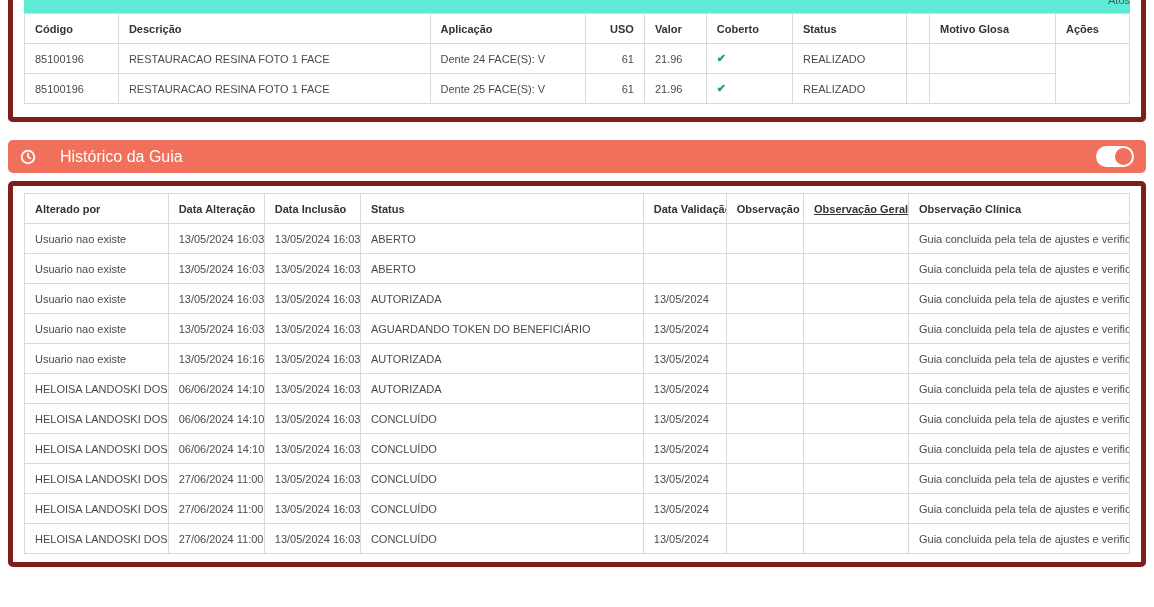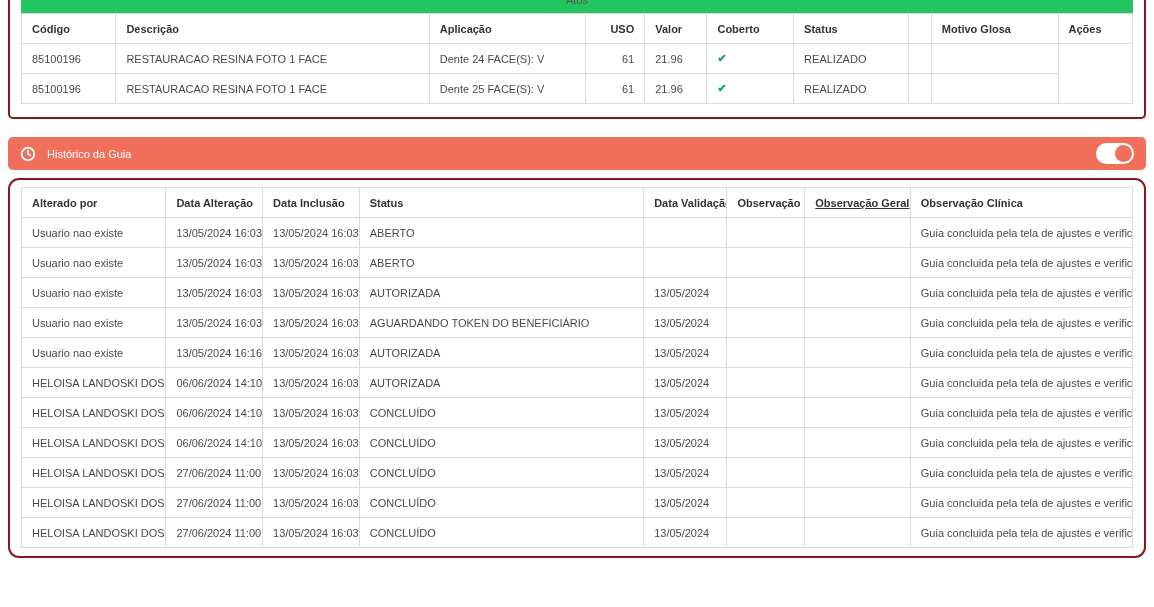--- a/index.html
+++ b/index.html
@@ -6,22 +6,22 @@
   html, body { margin: 0; padding: 0; }
   body {
     width: 1154px; height: 607px; overflow: hidden;
     background: #ffffff;
     font-family: "Liberation Sans", sans-serif;
     -webkit-font-smoothing: antialiased;
   }
   .card {
     margin: 0 8px;
     background: #fff;
-    border: 2px solid #7f1d1d;
-    border-radius: 11px;
+    border: 5px solid #7f1d1d;
+    border-radius: 5px;
     box-shadow: 0 1px 2px rgba(0,0,0,0.04);
   }
   .card.procedures {
     border-top: none;
     border-radius: 0 0 5px 5px;
     padding: 0 11px 13px 11px;
   }
   .section-strip {
     height: 13px;
     background: #e9e9e9;
@@ -80,22 +80,22 @@
   .panel-header {
     margin: 18px 8px 8px 8px;
     height: 33px;
     border-radius: 5px;
     display: flex;
     align-items: center;
     padding: 0 12px;
     color: #fff;
   }
   .panel-header .title {
-    font-size: 11px;
-    margin-left: 11px;
+    font-size: 16px;
+    margin-left: 24px;
     font-weight: 400;
   }
   .toggle {
     margin-left: auto;
     width: 38px; height: 21px;
     background: #fff;
     border-radius: 11px;
     position: relative;
     cursor: pointer;
   }
@@ -104,21 +104,21 @@
     right: 2px; top: 2px;
     width: 17px; height: 17px;
     border-radius: 50%;
   }
   .card.history { padding: 7px 11px 8px 11px; }
 </style>
 </head>
 <body>
 
 <div class="card procedures">
-  <div class="section-strip" style="background: #22c55e;">
+  <div class="section-strip" style="background: #5eead4; justify-content: flex-end;">
     <span>Atos</span>
   </div>
   <table>
     <thead>
       <tr>
         <th class="w-codigo">Código</th>
         <th class="w-desc">Descrição</th>
         <th class="w-aplic">Aplicação</th>
         <th class="w-uso">USO</th>
         <th class="w-valor">Valor</th>

